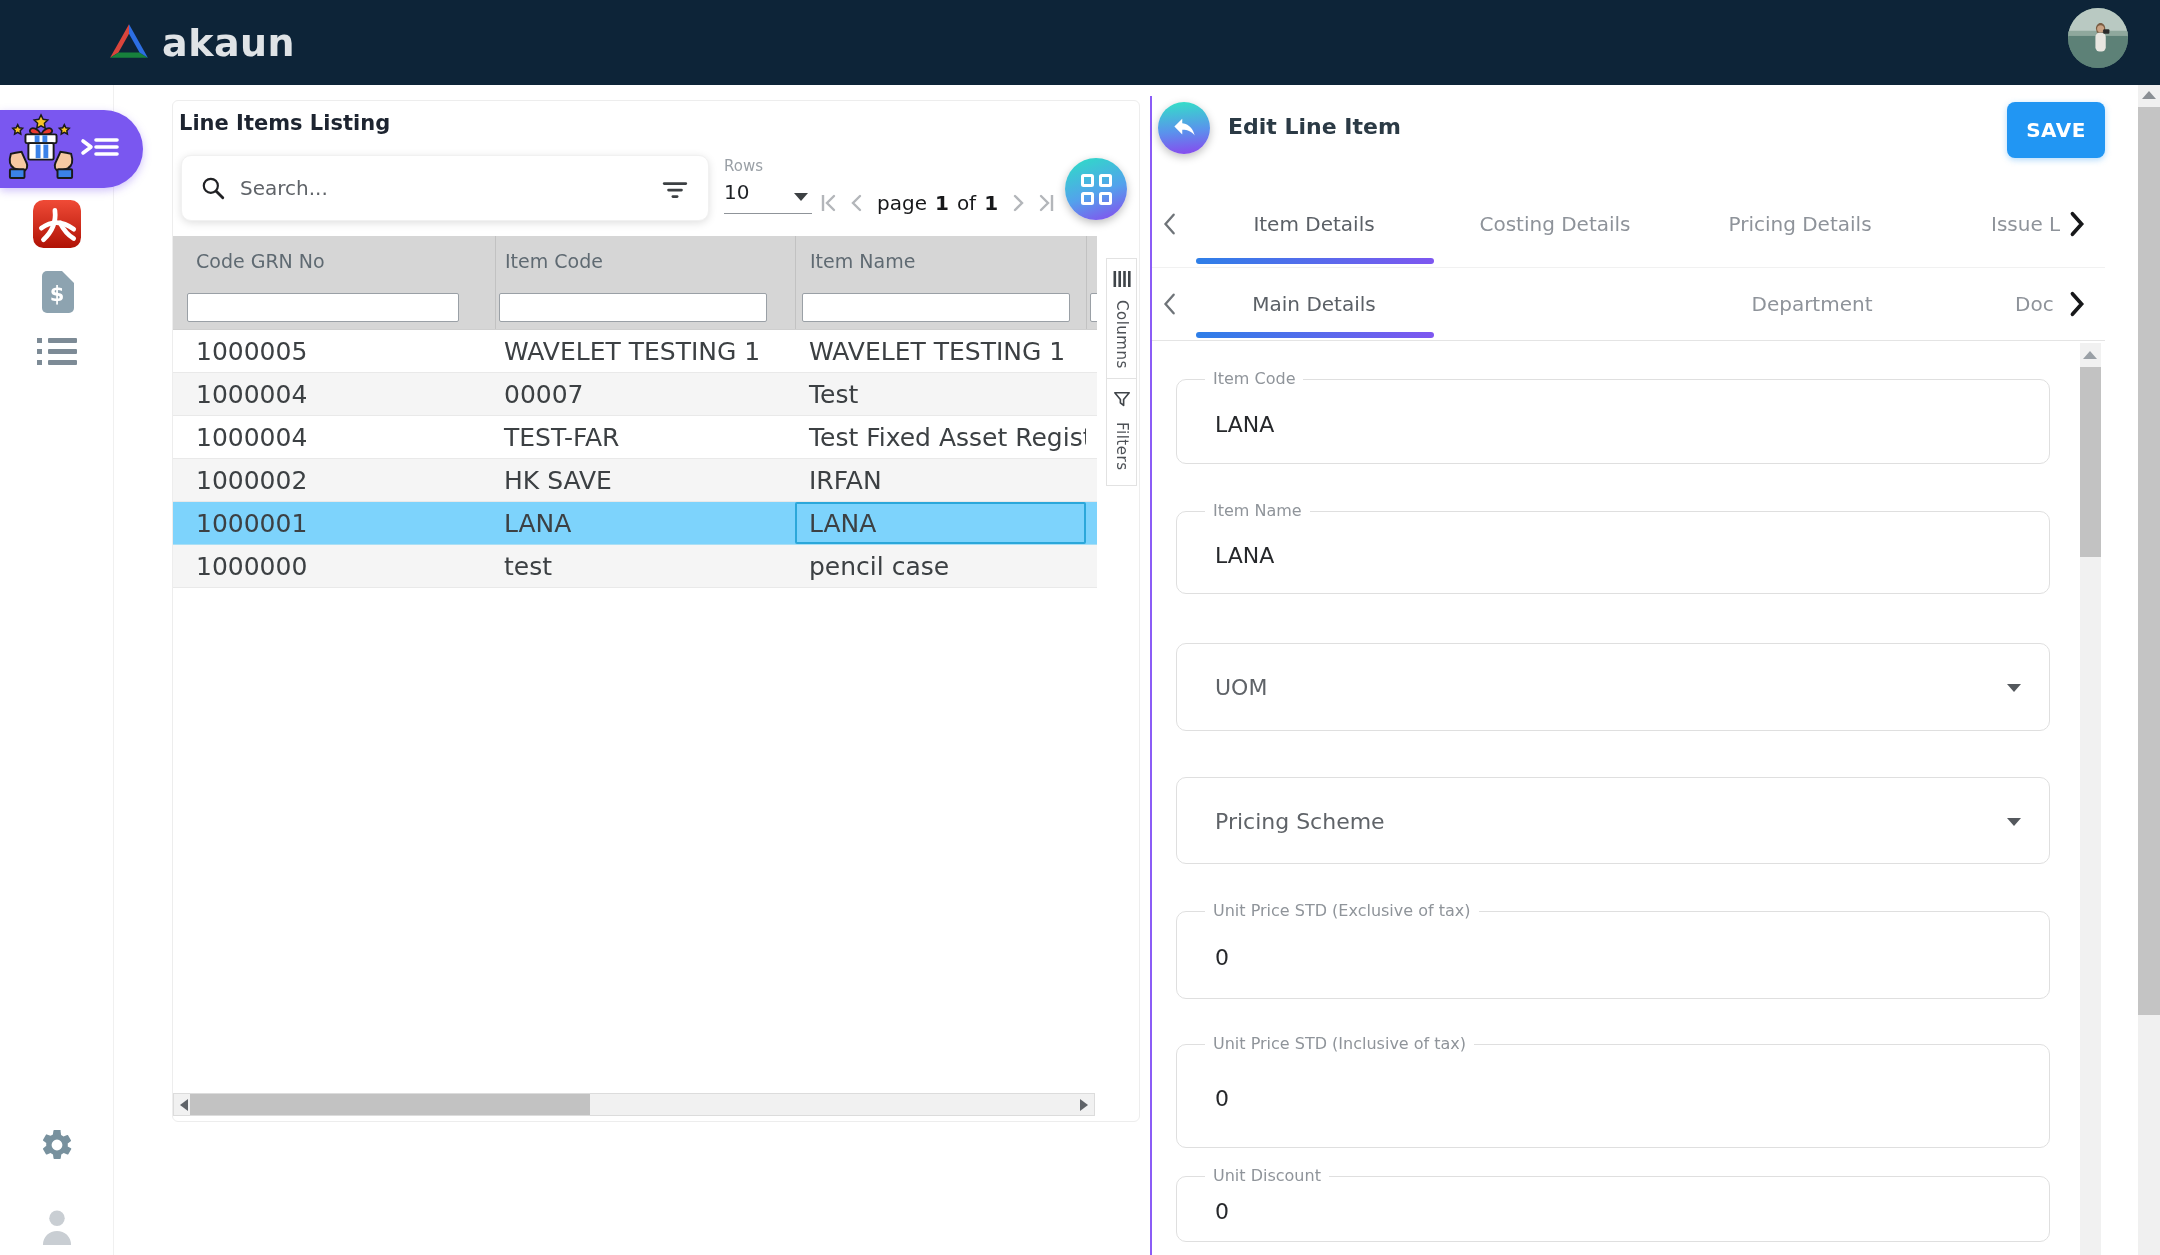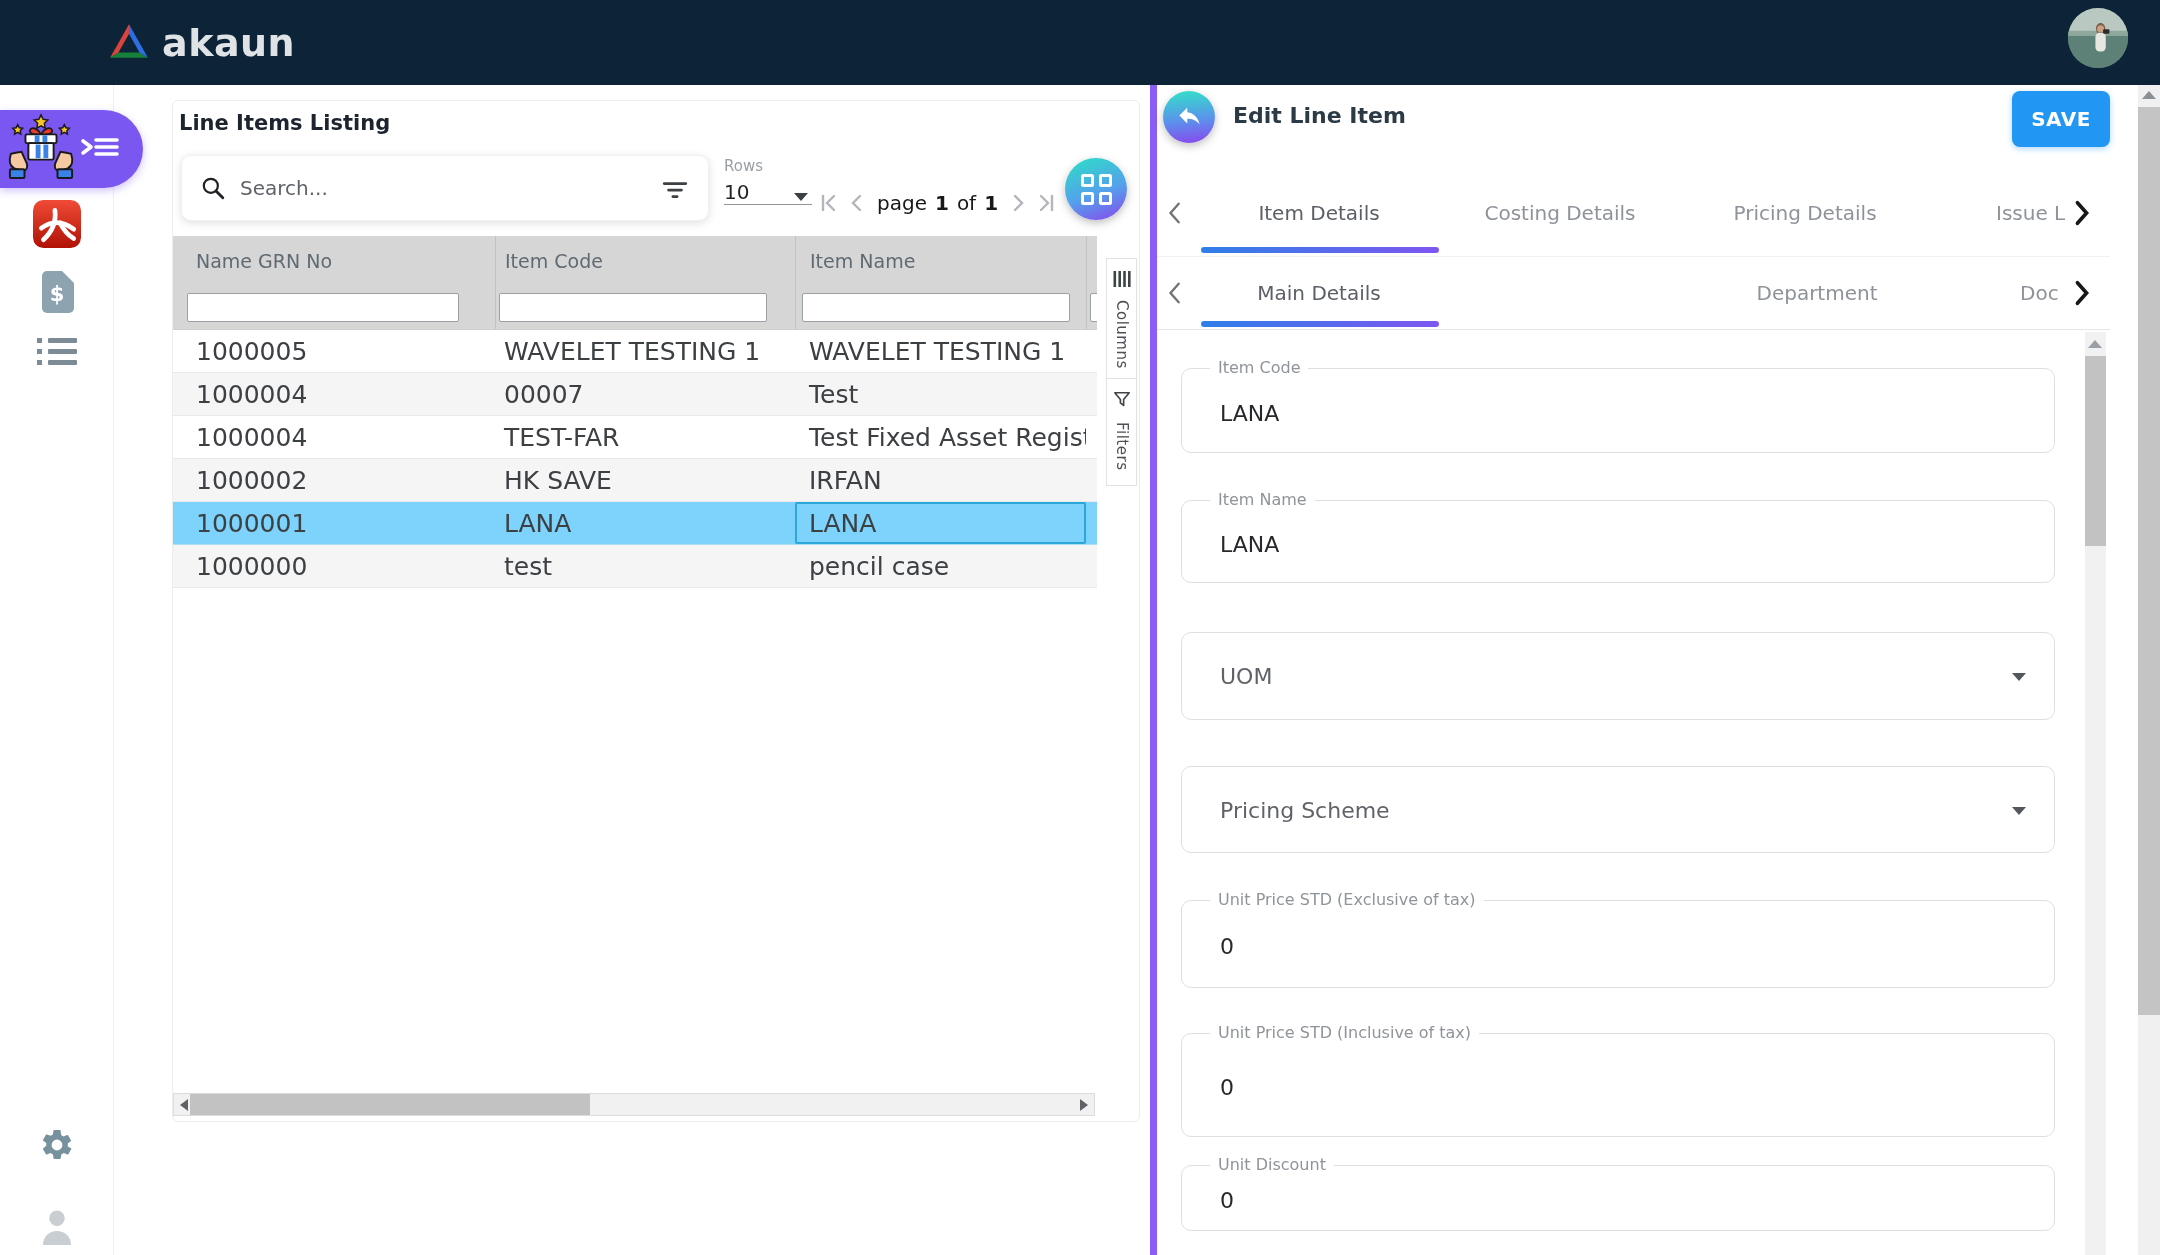--- a/index.html
+++ b/index.html
@@ -26,21 +26,21 @@
   .card{position:absolute;left:172px;top:100px;width:968px;height:1022px;background:#fff;
         border:1px solid #ededed;border-radius:6px;box-sizing:border-box;}
   .listing-title{position:absolute;left:6px;top:10px;font-size:21px;font-weight:600;color:#1d2430;}
   .search-box{position:absolute;left:8px;top:54px;width:528px;height:66px;background:#fff;border:1px solid #f1f1f1;
         border-radius:10px;box-shadow:0 2px 8px rgba(0,0,0,.13);display:flex;align-items:center;box-sizing:border-box;}
   .search-box .ph{margin-left:14px;font-size:20px;color:#5f6368;}
   .search-box .mag{margin-left:18px;display:flex;}
   .search-box .flt{position:absolute;right:20px;top:22px;display:flex;cursor:pointer;}
   .rows-control{position:absolute;left:551px;top:56px;width:88px;cursor:pointer;}
   .rows-label{font-size:15px;color:#9aa0a6;}
-  .rows-value{font-size:20px;color:#1f2226;margin-top:5px;border-bottom:1px solid #8f9499;}
+  .rows-value{font-size:20px;color:#1f2226;margin-top:5px;padding-bottom:9px;border-bottom:1px solid #8f9499;}
   .rows-caret{position:absolute;right:4px;top:36px;width:0;height:0;border-left:7px solid transparent;
         border-right:7px solid transparent;border-top:8px solid #3c4043;}
   .pagination{position:absolute;left:646px;top:86px;height:32px;display:flex;align-items:center;gap:9px;}
   .pg-btn{display:flex;align-items:center;cursor:pointer;}
   .page-text{font-size:20px;color:#17181a;display:flex;gap:8px;align-items:baseline;margin:0 4px;}
   .page-text b{font-weight:700;}
   .grid-button{position:absolute;left:892px;top:57px;width:62px;height:62px;border-radius:50%;cursor:pointer;
         background:linear-gradient(160deg,#2ce0c4 0%,#53a2ec 55%,#8a46ee 100%);
         display:flex;align-items:center;justify-content:center;box-shadow:0 3px 8px rgba(0,0,0,.25);}
   .grid2{display:grid;grid-template-columns:13px 13px;gap:5px;}
@@ -79,21 +79,21 @@
 
   
   .vtabs{position:absolute;left:933px;top:157px;width:31px;}
   .vtab{background:#fff;border:1px solid #e2e2e2;box-sizing:border-box;display:flex;flex-direction:column;
         align-items:center;padding-top:12px;gap:9px;cursor:pointer;}
   .vtab.columns{height:121px;}
   .vtab.filters{height:107px;border-top:none;}
   .vtab-label{writing-mode:vertical-rl;font-size:15px;color:#4d5156;letter-spacing:.5px;}
 
   
-  .panel{position:absolute;left:1150px;top:85px;width:953px;bottom:0;background:#fff;border-left:7px solid #8b5cf6;}
+  .panel{position:absolute;left:1150px;top:96px;width:953px;bottom:0;background:#fff;border-left:2px solid #8b5cf6;}
   .back-btn{position:absolute;left:6px;top:6px;width:52px;height:52px;border-radius:50%;cursor:pointer;
         background:linear-gradient(175deg,#32e2c6 0%,#5a93ec 55%,#8a46ee 100%);
         display:flex;align-items:center;justify-content:center;box-shadow:0 3px 8px rgba(0,0,0,.25);}
   .panel-title{position:absolute;left:76px;top:18px;font-size:22px;font-weight:600;color:#2b3a45;}
   .save-btn{position:absolute;left:855px;top:6px;width:98px;height:56px;background:#2196f3;border-radius:8px;
         color:#fff;font-size:20px;font-weight:700;letter-spacing:.5px;display:flex;align-items:center;
         justify-content:center;cursor:pointer;box-shadow:0 2px 6px rgba(33,150,243,.35);}
   .tabrow{position:absolute;left:0;width:953px;}
   .tabrow1{top:85px;height:86px;border-bottom:1px solid #f1f1f1;}
   .tabrow2{top:172px;height:72px;border-bottom:1px solid #e4e4e4;}
@@ -308,21 +308,21 @@
     <span class="grid2">
         <i></i>
         <i></i>
         <i></i>
         <i></i>
       </span>
   </div>
 
   <div class="table">
     <div class="thead">
-        <div class="th c0">Name GRN No</div>
+        <div class="th c0">Code GRN No</div>
         <div class="th c1">Item Code</div>
         <div class="th c2">Item Name</div>
         <div class="th c3"></div>
       </div>
     <div class="filter-row">
         <div class="fcell c0">
           <input class="filter-input" style="">
         </div>
         <div class="fcell c1">
           <input class="filter-input" style="">

